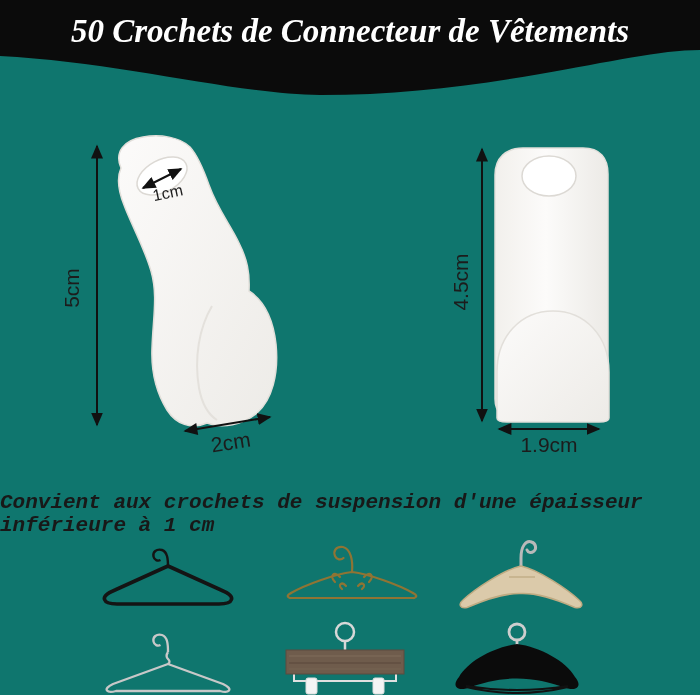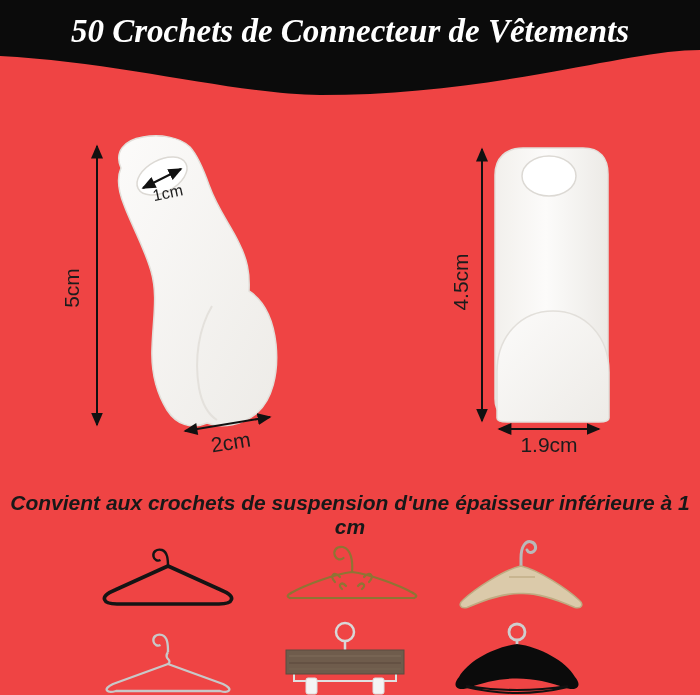--- a/index.html
+++ b/index.html
@@ -1,23 +1,23 @@
 <!DOCTYPE html>
 <html><head>
 <meta charset="utf-8">
 <style>
   html,body{margin:0;padding:0;background:#888;}
-  .stage{position:relative;width:700px;height:695px;background:#ef4444;overflow:hidden;
+  .stage{position:relative;width:700px;height:695px;background:#0f766e;overflow:hidden;
          font-family:"Liberation Sans",sans-serif;}
   .art{position:absolute;left:0;top:0;z-index:1;}
   .banner-title{position:absolute;top:13px;left:0;right:0;z-index:2;text-align:center;
     color:#ffffff;font-family:"Liberation Serif",serif;font-style:italic;font-weight:700;
     font-size:33px;line-height:1.1;letter-spacing:0px;}
-  .caption{position:absolute;top:491px;left:0;right:0;z-index:2;text-align:center;
-    color:#181818;font-family:Liberation Sans, sans-serif;font-style:italic;font-weight:700;
+  .caption{position:absolute;top:491px;left:0;right:0;z-index:2;text-align:left;
+    color:#181818;font-family:Liberation Mono, monospace;font-style:italic;font-weight:700;
     font-size:21px;}
   .dim-label{font-family:"Liberation Sans",sans-serif;fill:#1c1c1c;}
 </style>
 </head>
 <body>
 
 <div class="stage">
 
   <div class="banner-title">50 Crochets de Connecteur de Vêtements</div>
   <div class="caption">Convient aux crochets de suspension d'une épaisseur inférieure à 1 cm</div>

